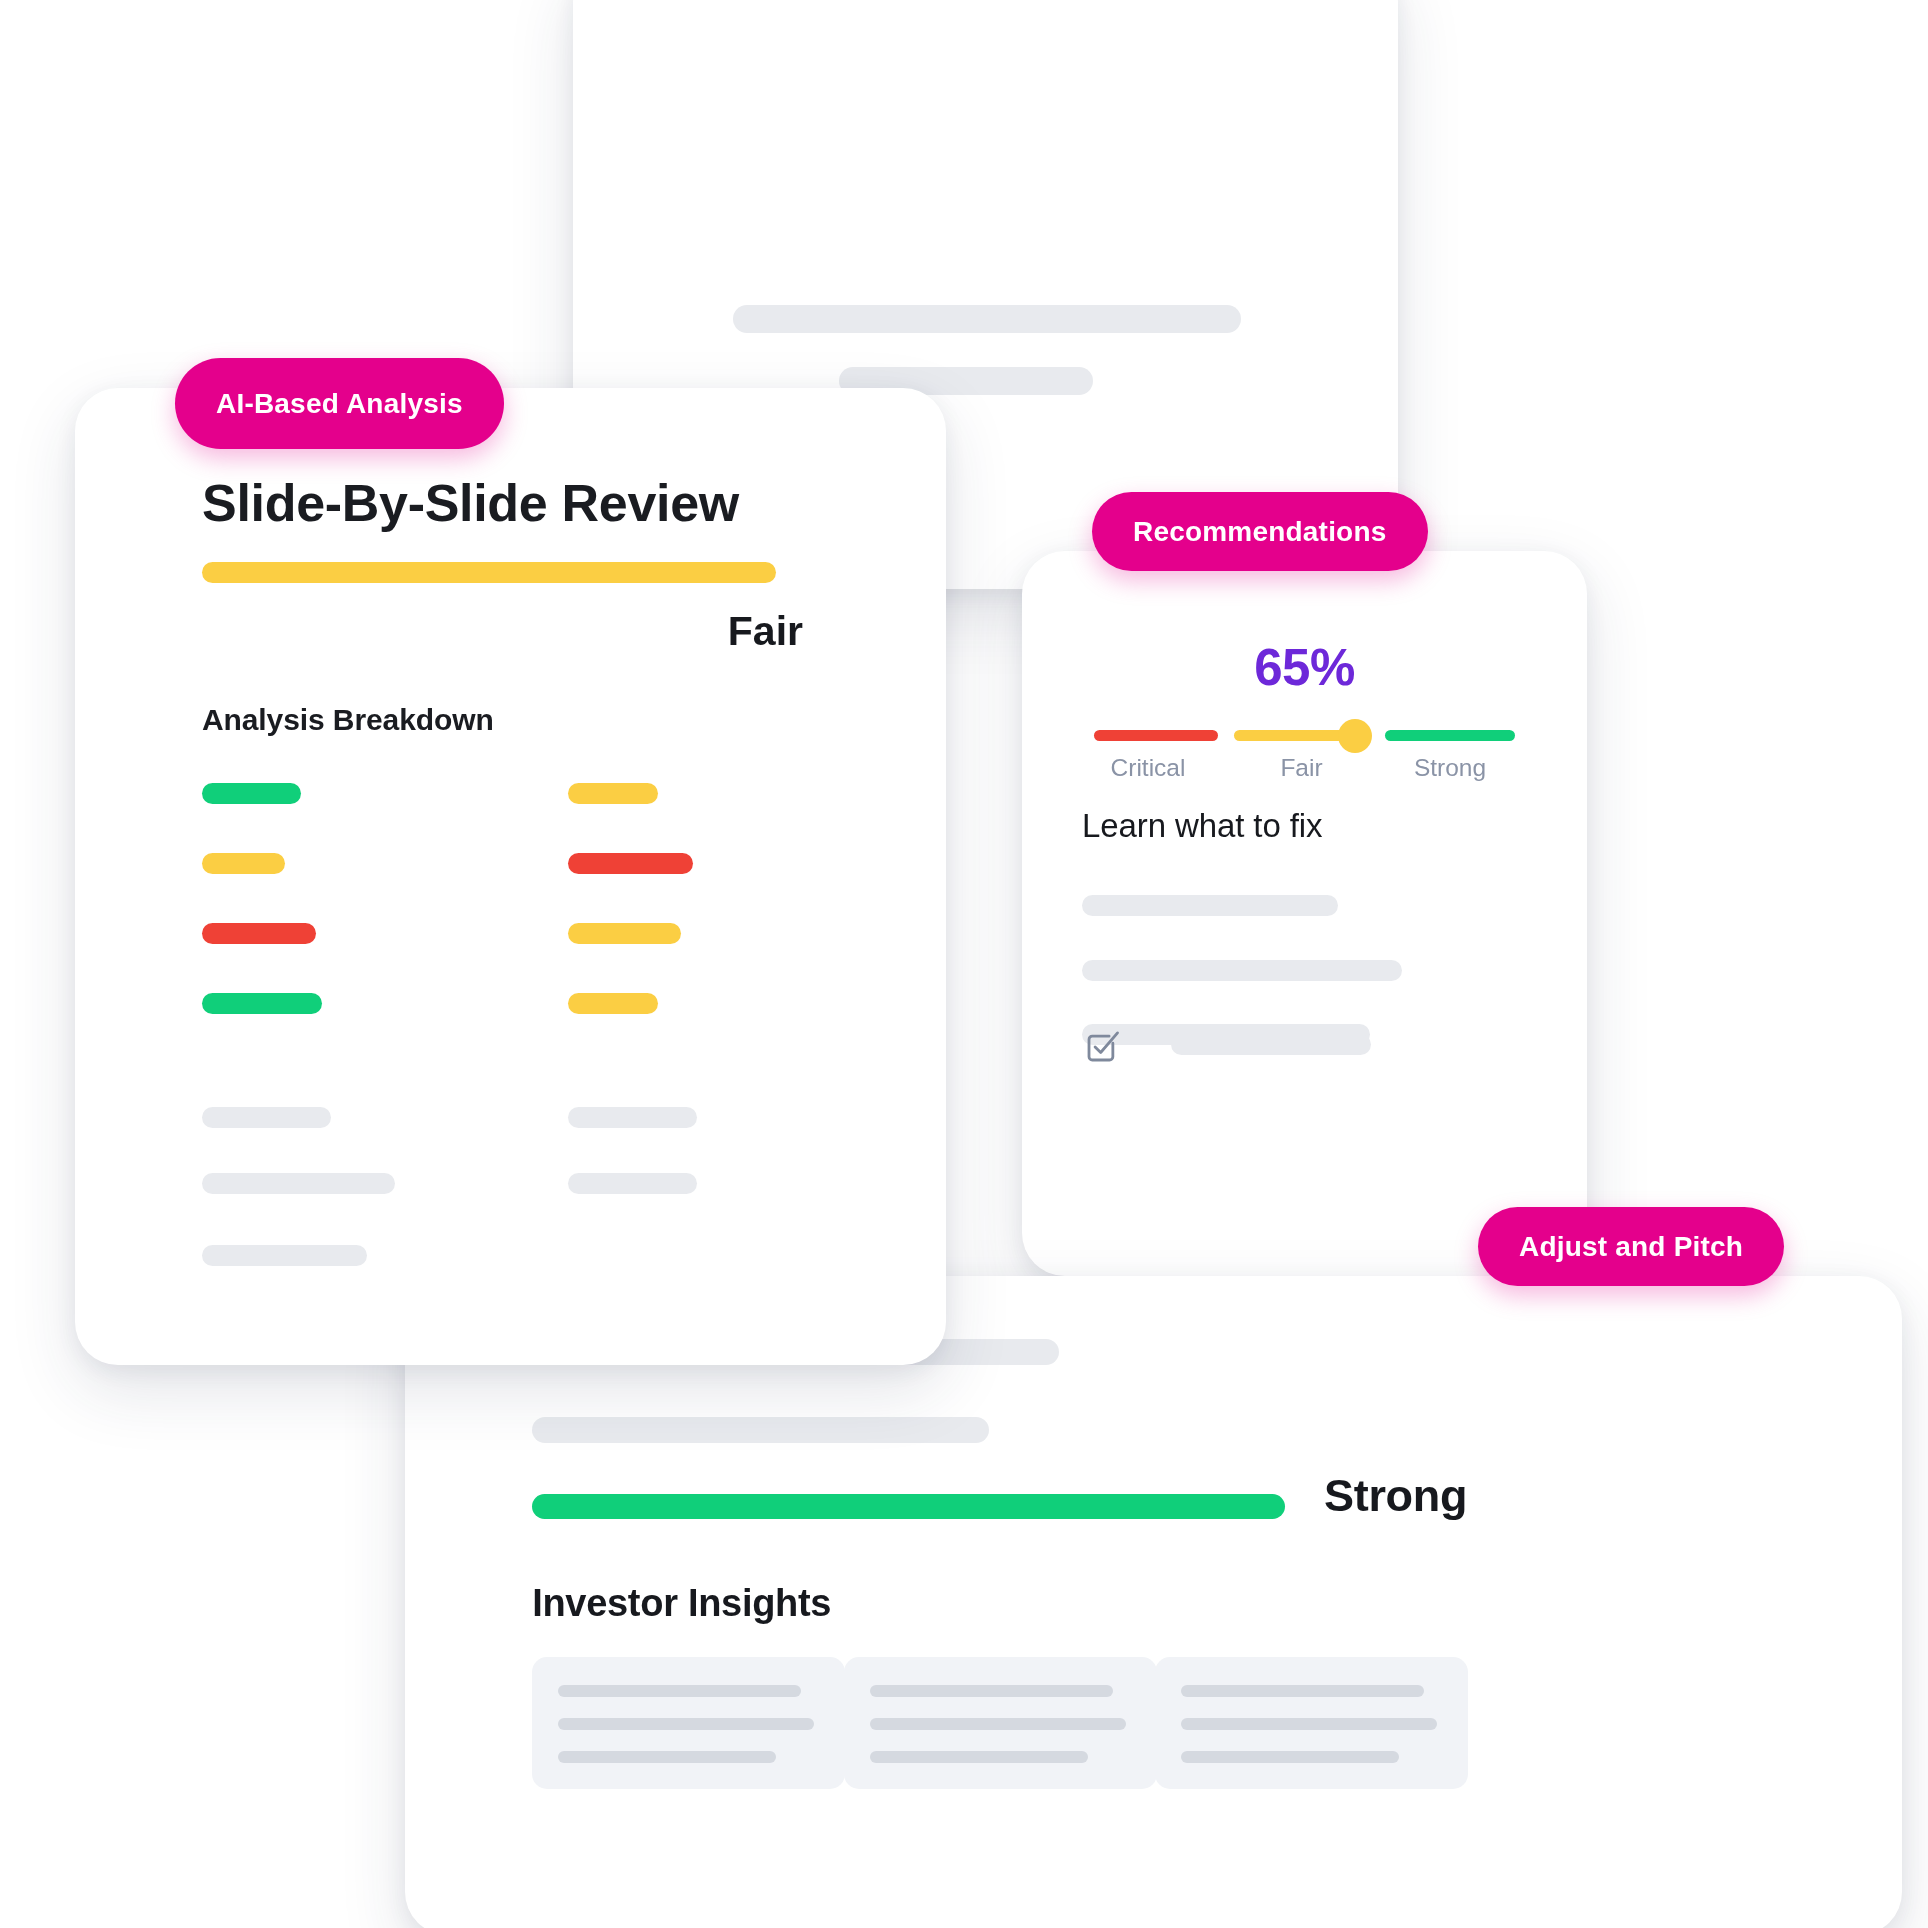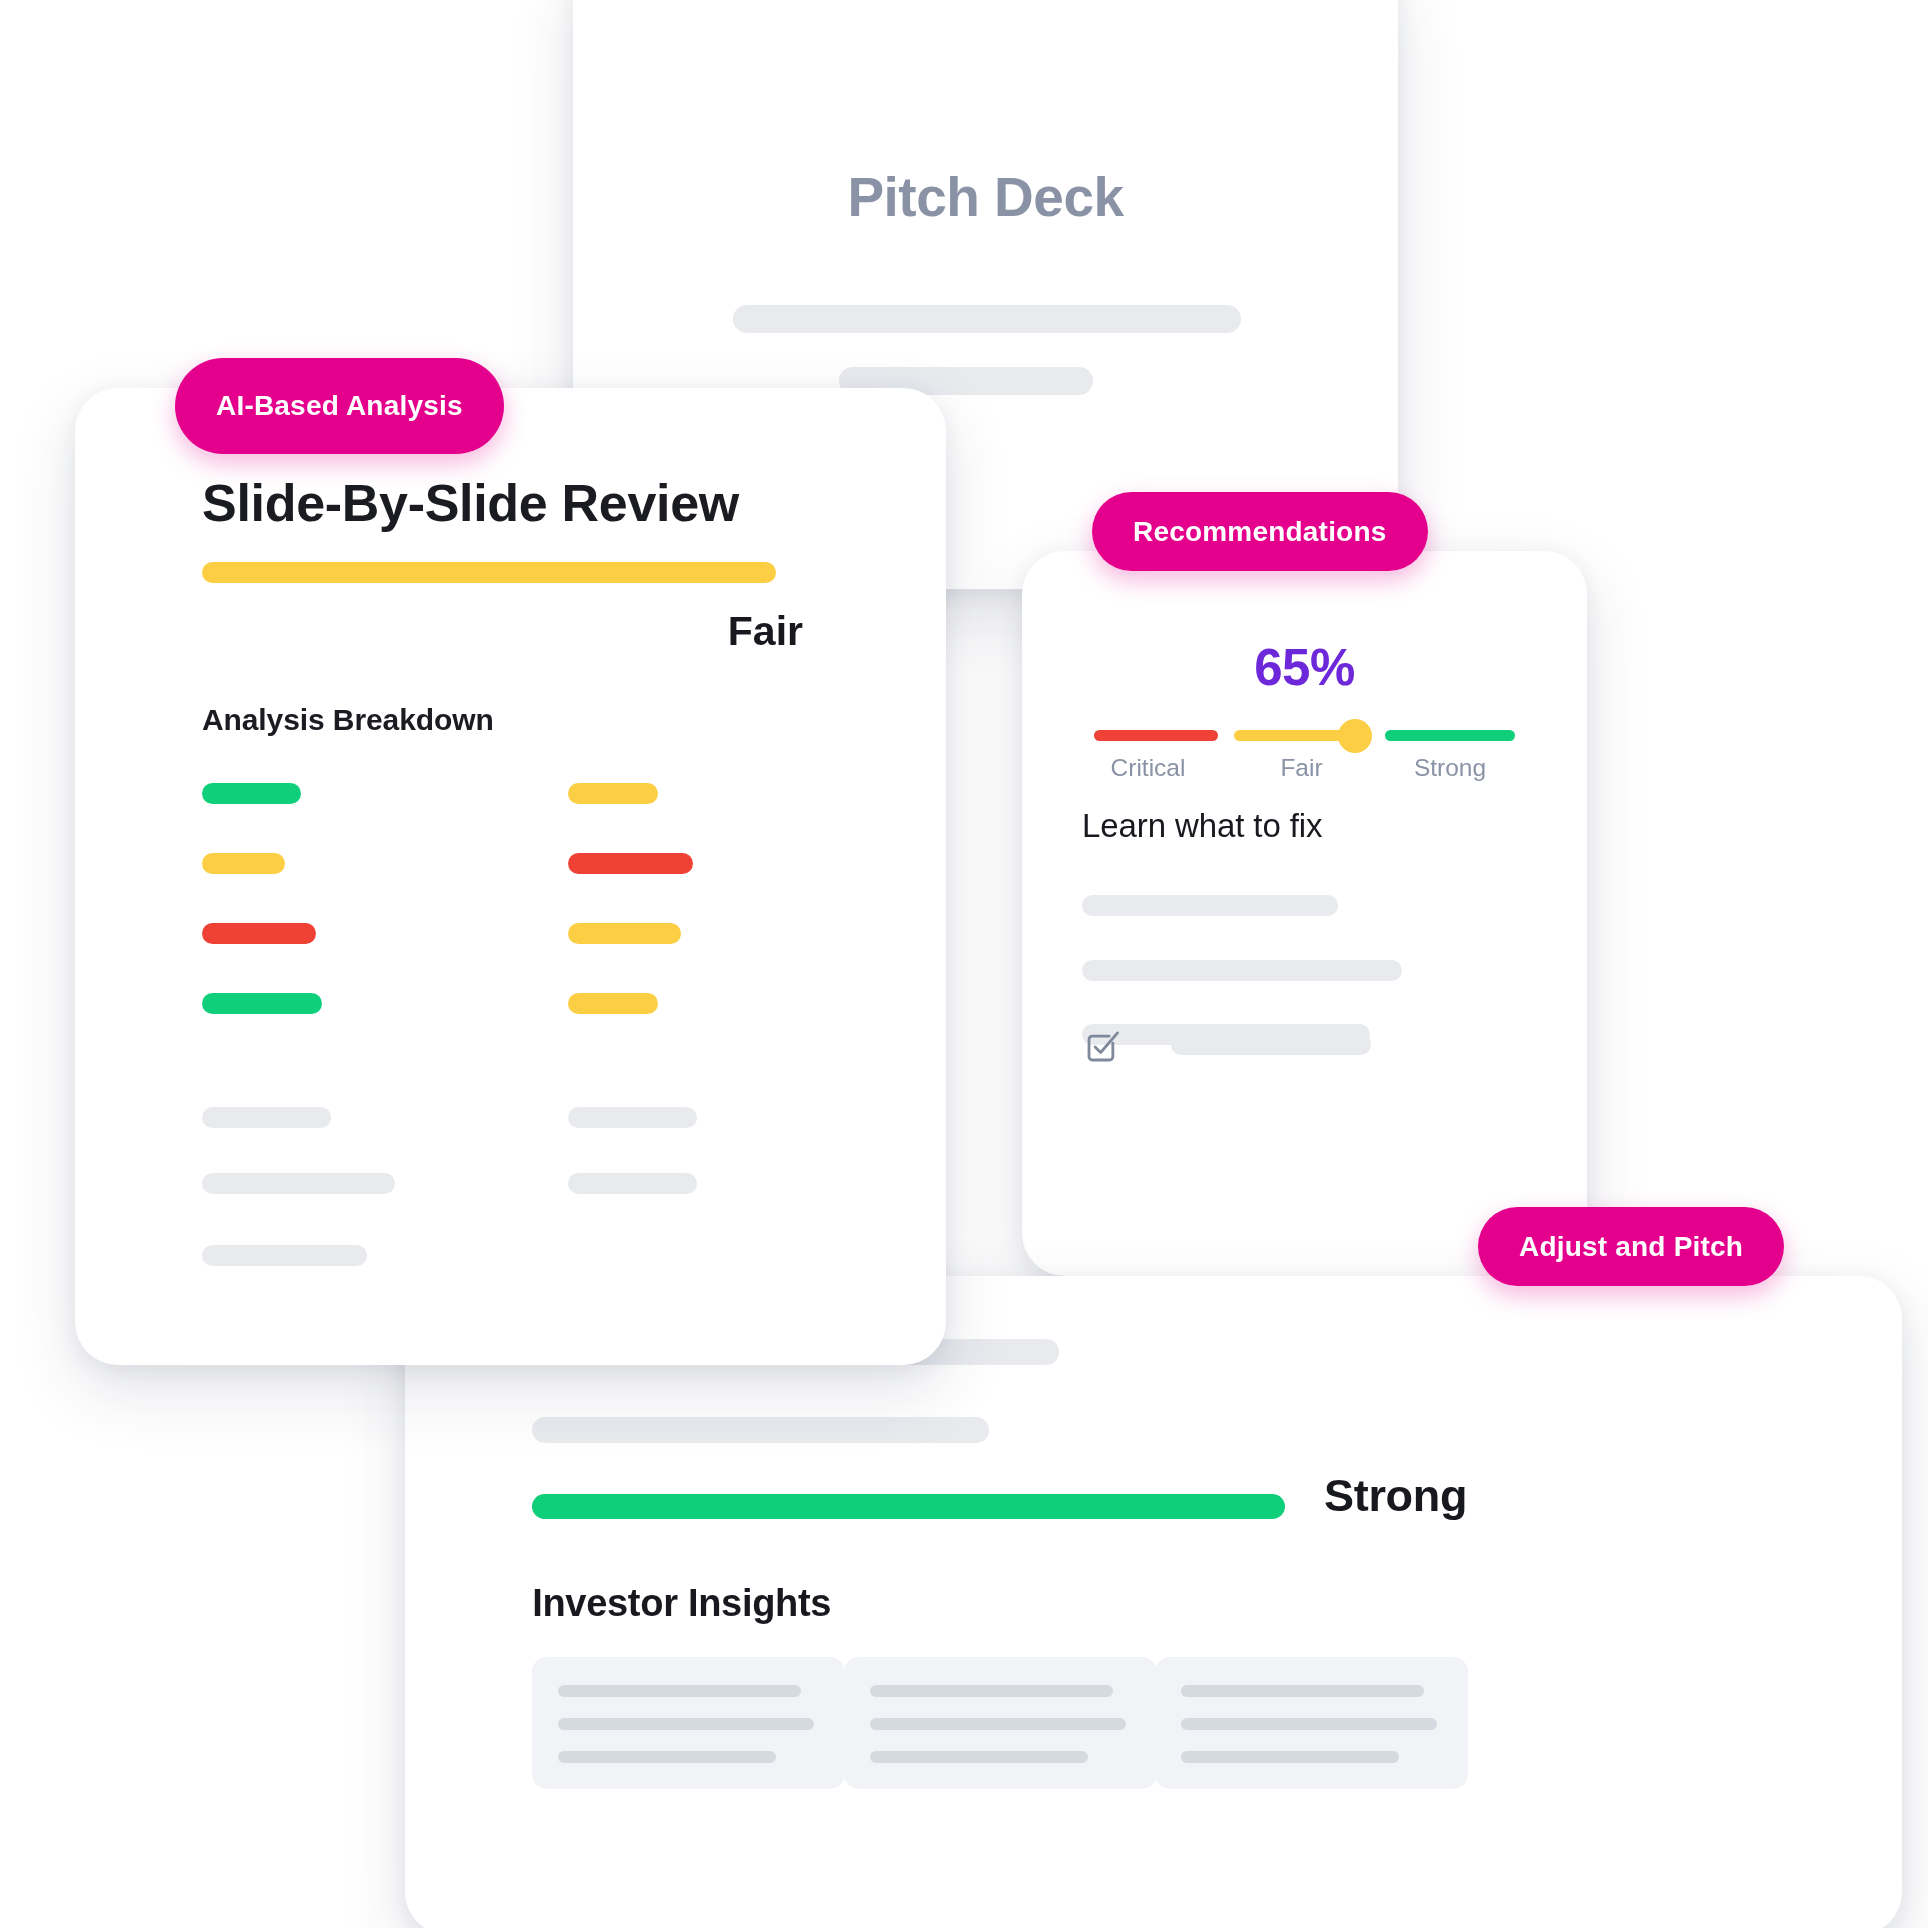--- a/index.html
+++ b/index.html
@@ -56,21 +56,21 @@
   }
   #deck-title{
     position:absolute; left:0; right:0; top:205px; text-align:center;
     color:#8A93A6; font-size:55px; font-weight:bold; letter-spacing:-0.5px;
   }
   #deck-line-1{ left:160px; top:345px; width:508px; height:28px; }
   #deck-line-2{ left:266px; top:407px; width:254px; height:28px; }
 
   
   #review-card{ left:75px; top:388px; width:871px; height:977px; z-index:30; }
-  #badge-ai{ left:175px; top:358px; height:96px; padding:0 41px; font-size:28px; }
+  #badge-ai{ left:175px; top:358px; height:79px; padding:6px 41px; font-size:28px; }
 
   #review-title{
     position:absolute; left:127px; top:85px;
     color:#1A1C21; font-size:52px; font-weight:bold; letter-spacing:-0.3px;
   }
   #review-bar{ left:127px; top:174px; width:574px; height:21px; }
   #review-grade{
     position:absolute; left:0; right:143px; top:220px; text-align:right;
     color:#17191E; font-size:41px; font-weight:bold;
   }
@@ -133,21 +133,20 @@
   .ins-card.c2{ left:309px; }
   .ins-card.c3{ left:620px; }
   .ins-line{ position:absolute; background:#D5D9E0; border-radius:941px; height:12.2px; left:26px; }
 </style>
 </head>
 <body>
 
 <div id="stage">
 
   <div class="card" id="deck-card">
-    <div id="deck-title">Pitch Deck</div>
     <div class="sk" id="deck-line-1"></div>
     <div class="sk" id="deck-line-2"></div>
   </div>
 
   <div class="card" id="review-card">
     <div id="review-title">Slide-By-Slide Review</div>
     <div class="bar yellow" id="review-bar"></div>
     <div id="review-grade">Fair</div>
     <div id="breakdown-title">Analysis Breakdown</div>
 

